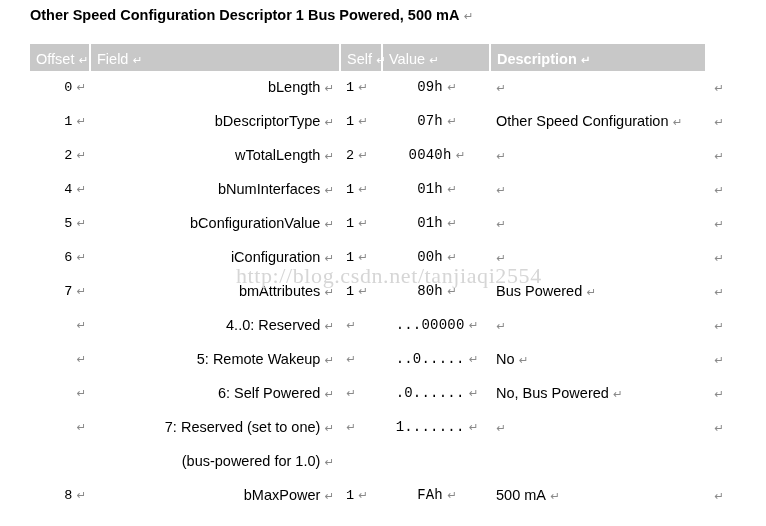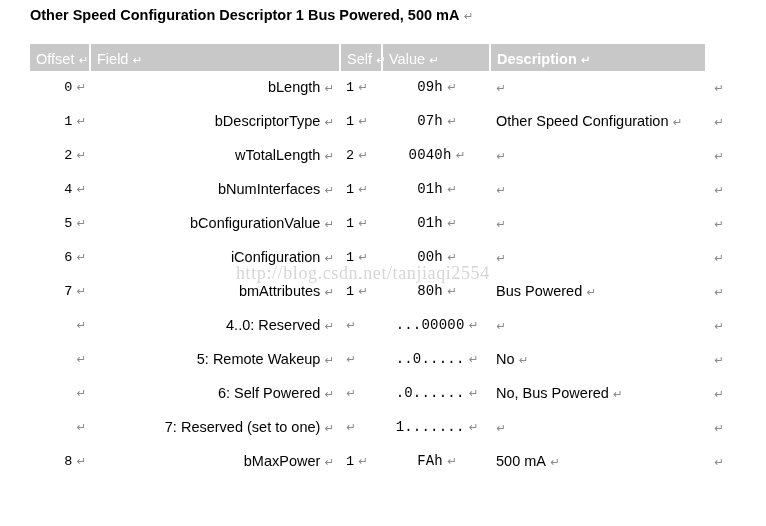--- a/index.html
+++ b/index.html
@@ -128,21 +128,21 @@
   thead .pmark {
     color: #ffffff;
   }
 
   
   #watermark {
     position: absolute;
     left: 236px;
     top: 263px;
     font-family: "Liberation Serif", serif;
-    font-size: 18px;
+    font-size: 22px;
     letter-spacing: 0.6px;
     color: #d6d6d6;
     white-space: nowrap;
     pointer-events: none;
     z-index: 5;
   }
 </style>
 </head>
 <body>
 
@@ -252,20 +252,28 @@
       </tr>
       <tr>
         <td class="cell-offset"><span class="pmark lead">↵</span></td>
         <td class="cell-field indented"><span>7: Reserved (set to one)</span><span class="pmark">↵</span></td>
         <td class="cell-size"><span class="pmark lead">↵</span></td>
         <td class="cell-value"><span>1.......</span><span class="pmark">↵</span></td>
         <td class="cell-description"><span class="pmark lead">↵</span></td>
         <td class="cell-endmark"><span class="pmark lead">↵</span></td>
       </tr>
       <tr>
+        <td class="cell-offset"></td>
+        <td class="cell-field indented"><span>(bus-powered for 1.0)</span><span class="pmark">↵</span></td>
+        <td class="cell-size"></td>
+        <td class="cell-value"></td>
+        <td class="cell-description"></td>
+        <td class="cell-endmark"></td>
+      </tr>
+      <tr>
         <td class="cell-offset"><span>8</span><span class="pmark">↵</span></td>
         <td class="cell-field"><span>bMaxPower</span><span class="pmark">↵</span></td>
         <td class="cell-size"><span>1</span><span class="pmark">↵</span></td>
         <td class="cell-value"><span>FAh</span><span class="pmark">↵</span></td>
         <td class="cell-description"><span>500 mA</span><span class="pmark">↵</span></td>
         <td class="cell-endmark"><span class="pmark lead">↵</span></td>
       </tr>
     </tbody>
 </table>
 

